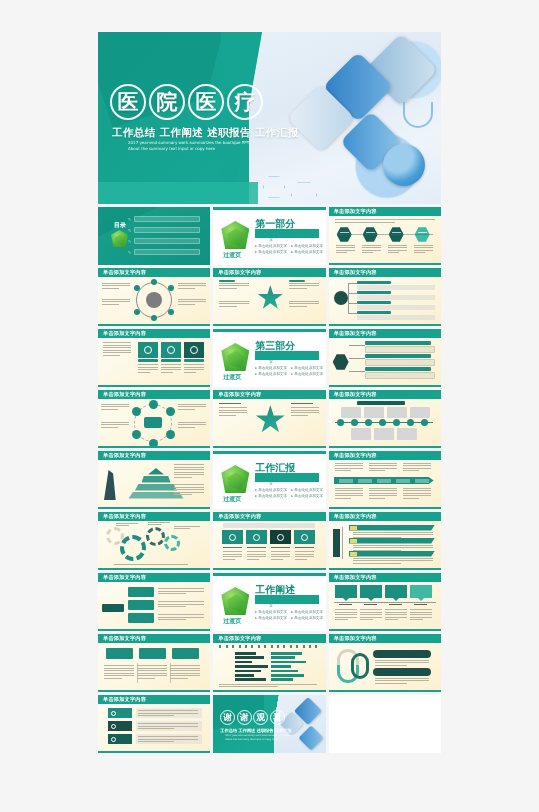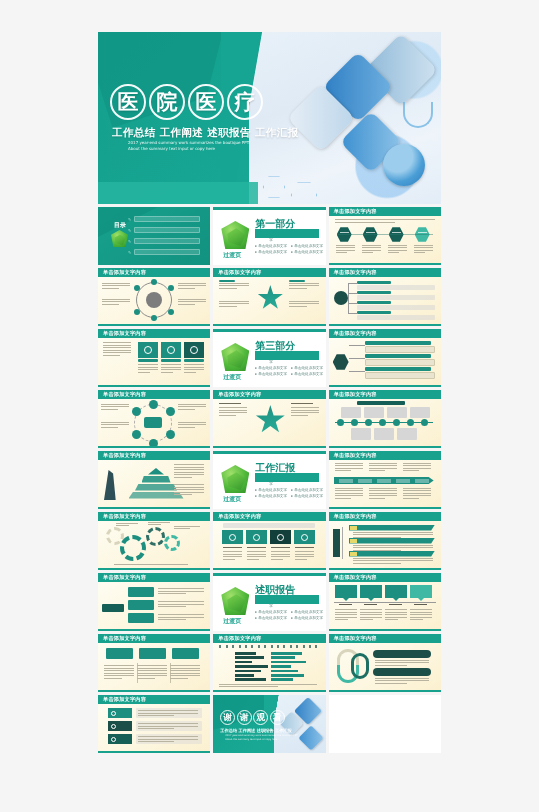--- a/index.html
+++ b/index.html
@@ -681,21 +681,21 @@
               <div class="txtline" style="left:60px;top:37px;width:27.599999999999998px;"></div>
             </div>
             <div class="footbar"></div>
           </div>
           <div class="slide sec">
             <div class="gtop"></div>
             <div style="position:absolute;left:8px;top:14px;width:28px;height:28px;">
               <div class="leafshape" style="position:absolute;inset:0;"></div>
               <div class="leafshape2"></div>
             </div>
-            <div class="num">述职报告</div>
+            <div class="num">工作阐述</div>
             <div class="bar"><span>这里输入您的标题或复制粘贴文</span></div>
             <div class="bt" style="left:56px;top:31px;">字</div>
             <div class="bt" style="left:42px;top:37px;">▸ <span>单击此处添加文字</span></div>
             <div class="bt" style="left:78px;top:37px;">▸ <span>单击此处添加文字</span></div>
             <div class="bt" style="left:42px;top:43px;">▸ <span>单击此处添加文字</span></div>
             <div class="bt" style="left:78px;top:43px;">▸ <span>单击此处添加文字</span></div>
             <div class="cap">过渡页</div>
           </div>
           <div class="slide">
             <div class="hdr">

